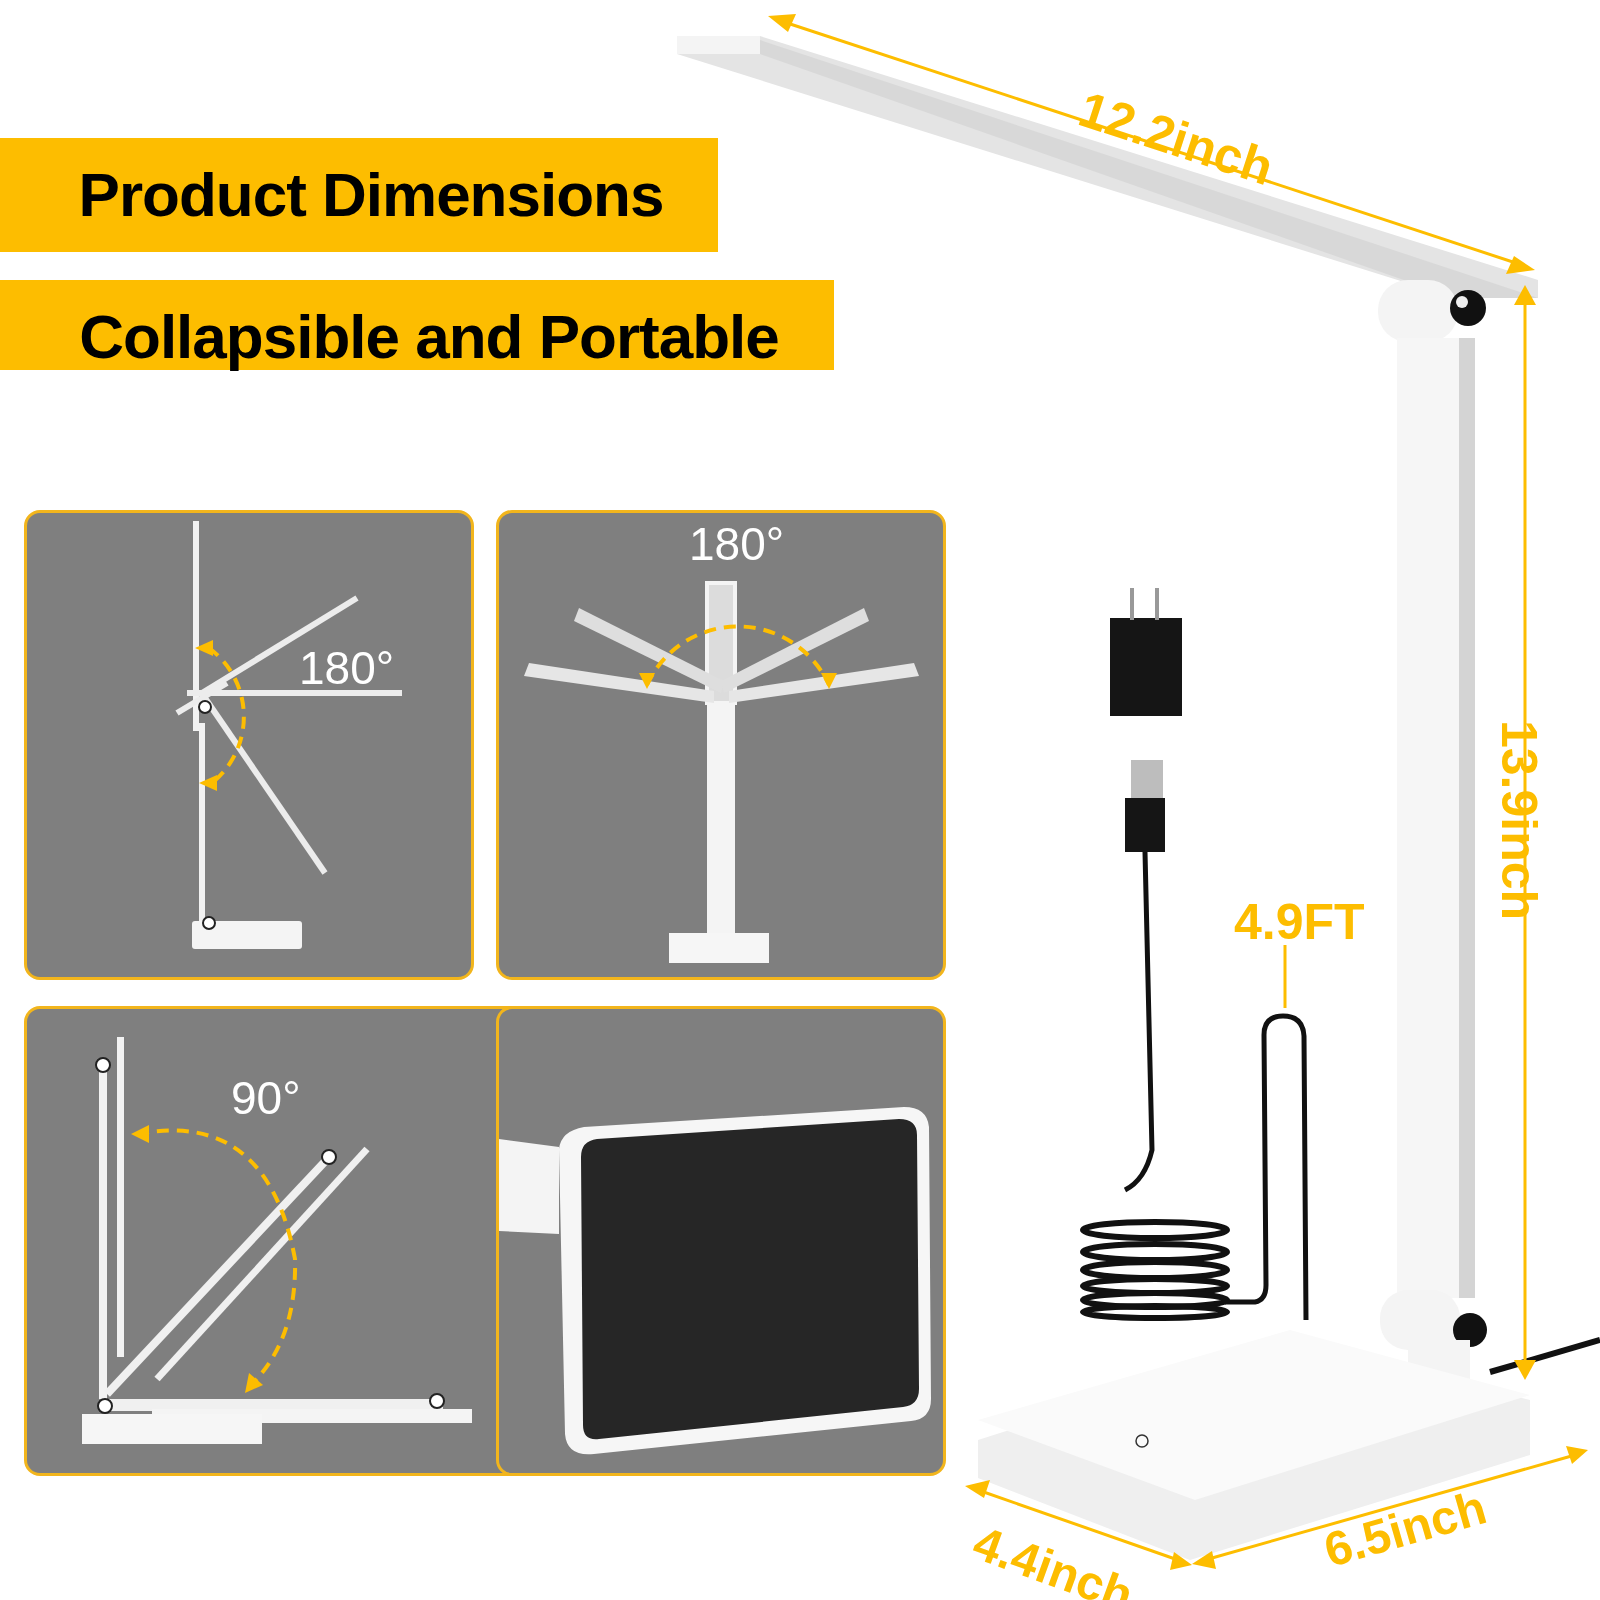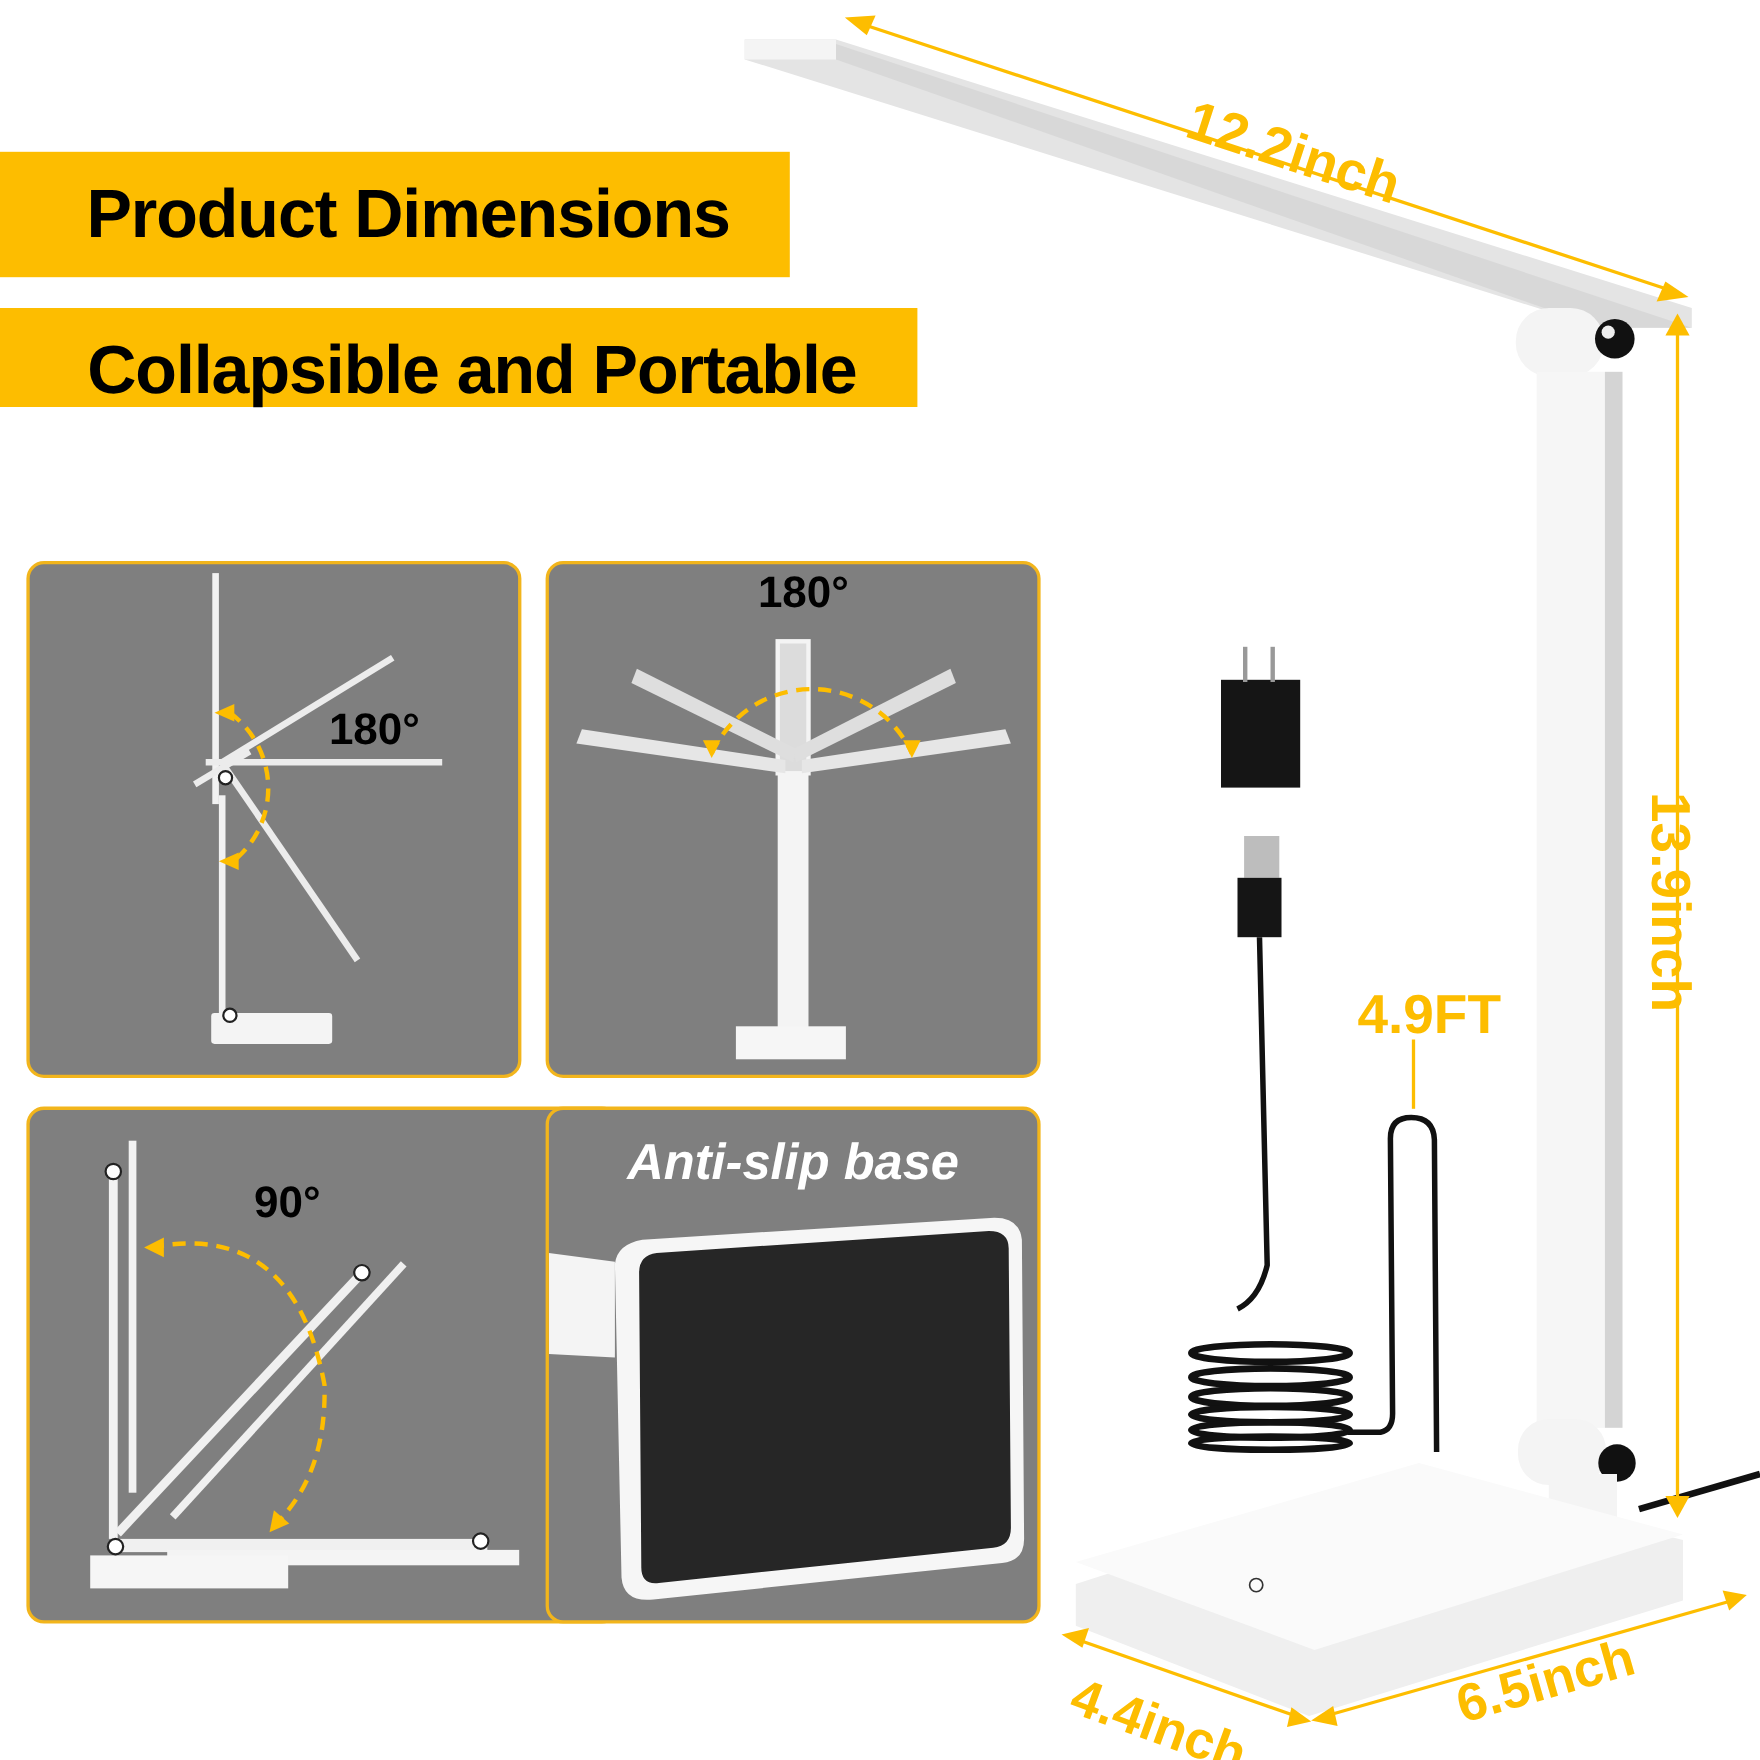--- a/index.html
+++ b/index.html
@@ -6,21 +6,21 @@
   body{width:1600px;height:1600px;background:#ffffff;position:relative;overflow:hidden;font-family:"Liberation Sans","DejaVu Sans",sans-serif;}
   .banner{position:absolute;left:0;background:#fdbd00;color:#000000;font-weight:bold;font-family:"Liberation Sans",sans-serif;box-sizing:border-box;padding-left:24px;letter-spacing:-1px;text-align:center;}
   .banner1{top:138px;width:718px;height:114px;font-size:62px;line-height:114px;}
   .banner2{top:280px;width:834px;height:90px;font-size:62px;line-height:114px;}
   .panel{position:absolute;background:#7f7f7f;border:3px solid #f2b51c;border-radius:16px;box-sizing:border-box;overflow:hidden;}
   .p1{left:24px;top:510px;width:450px;height:470px;}
   .p2{left:496px;top:510px;width:450px;height:470px;}
   .p3{left:24px;top:1006px;width:539px;height:470px;}
   .p4{left:496px;top:1006px;width:450px;height:470px;}
   .panel svg{position:absolute;left:0;top:0;}
-  .deg{position:absolute;color:#000000;font-weight:bold;font-size:40px;font-family:"Liberation Sans",sans-serif;}
+  .deg{position:absolute;color:#ffffff;font-weight:normal;font-size:46px;font-family:"Liberation Sans",sans-serif;}
   .anti{position:absolute;left:0;right:0;top:20px;text-align:center;color:#fff;font-weight:bold;font-style:italic;font-size:46px;font-family:"Liberation Sans",sans-serif;}
   .dim{position:absolute;color:#fdbd00;font-weight:bold;font-family:"Liberation Sans",sans-serif;white-space:nowrap;}
   #main-lamp{position:absolute;left:0;top:0;}
 </style>
 </head>
 <body>
 
 <div class="banner banner1">Product Dimensions</div>
 <div class="banner banner2">Collapsible and Portable</div>
 
@@ -72,21 +72,20 @@
     <circle cx="78" cy="397" r="7" fill="#fff" stroke="#222" stroke-width="2"></circle>
     <circle cx="410" cy="392" r="7" fill="#fff" stroke="#222" stroke-width="2"></circle>
     <path d="M110 125 Q240 100 268 250 Q270 330 225 375" fill="none" stroke="#fdbd00" stroke-width="4" stroke-dasharray="12 8"></path>
     <polygon points="104,125 122,116 122,134" fill="#fdbd00"></polygon>
     <polygon points="218,384 222,364 236,376" fill="#fdbd00"></polygon>
   </svg>
   <div class="deg" style="left:204px;top:62px;">90°</div>
 </div>
 
 <div class="panel p4">
-  <div class="anti">Anti-slip base</div>
   <svg width="450" height="470" viewBox="0 0 450 470">
     <polygon points="0,130 60,138 60,225 0,222" fill="#f4f4f4"></polygon>
     <path d="M60 140 Q62 122 85 118 L405 98 Q428 98 430 118 L432 390 Q432 410 412 412 L95 445 Q68 448 66 425 Z" fill="#f6f6f6"></path>
     <path d="M82 148 Q82 132 98 130 L400 110 Q418 110 418 126 L420 380 Q420 396 404 398 L100 430 Q84 432 84 416 Z" fill="#262626"></path>
   </svg>
 </div>
 
 <svg id="main-lamp" width="1600" height="1600" viewBox="0 0 1600 1600">
 
   <polygon points="677,36 760,36 1538,280 1538,298 1455,298 677,54" fill="#e4e4e4"></polygon>

